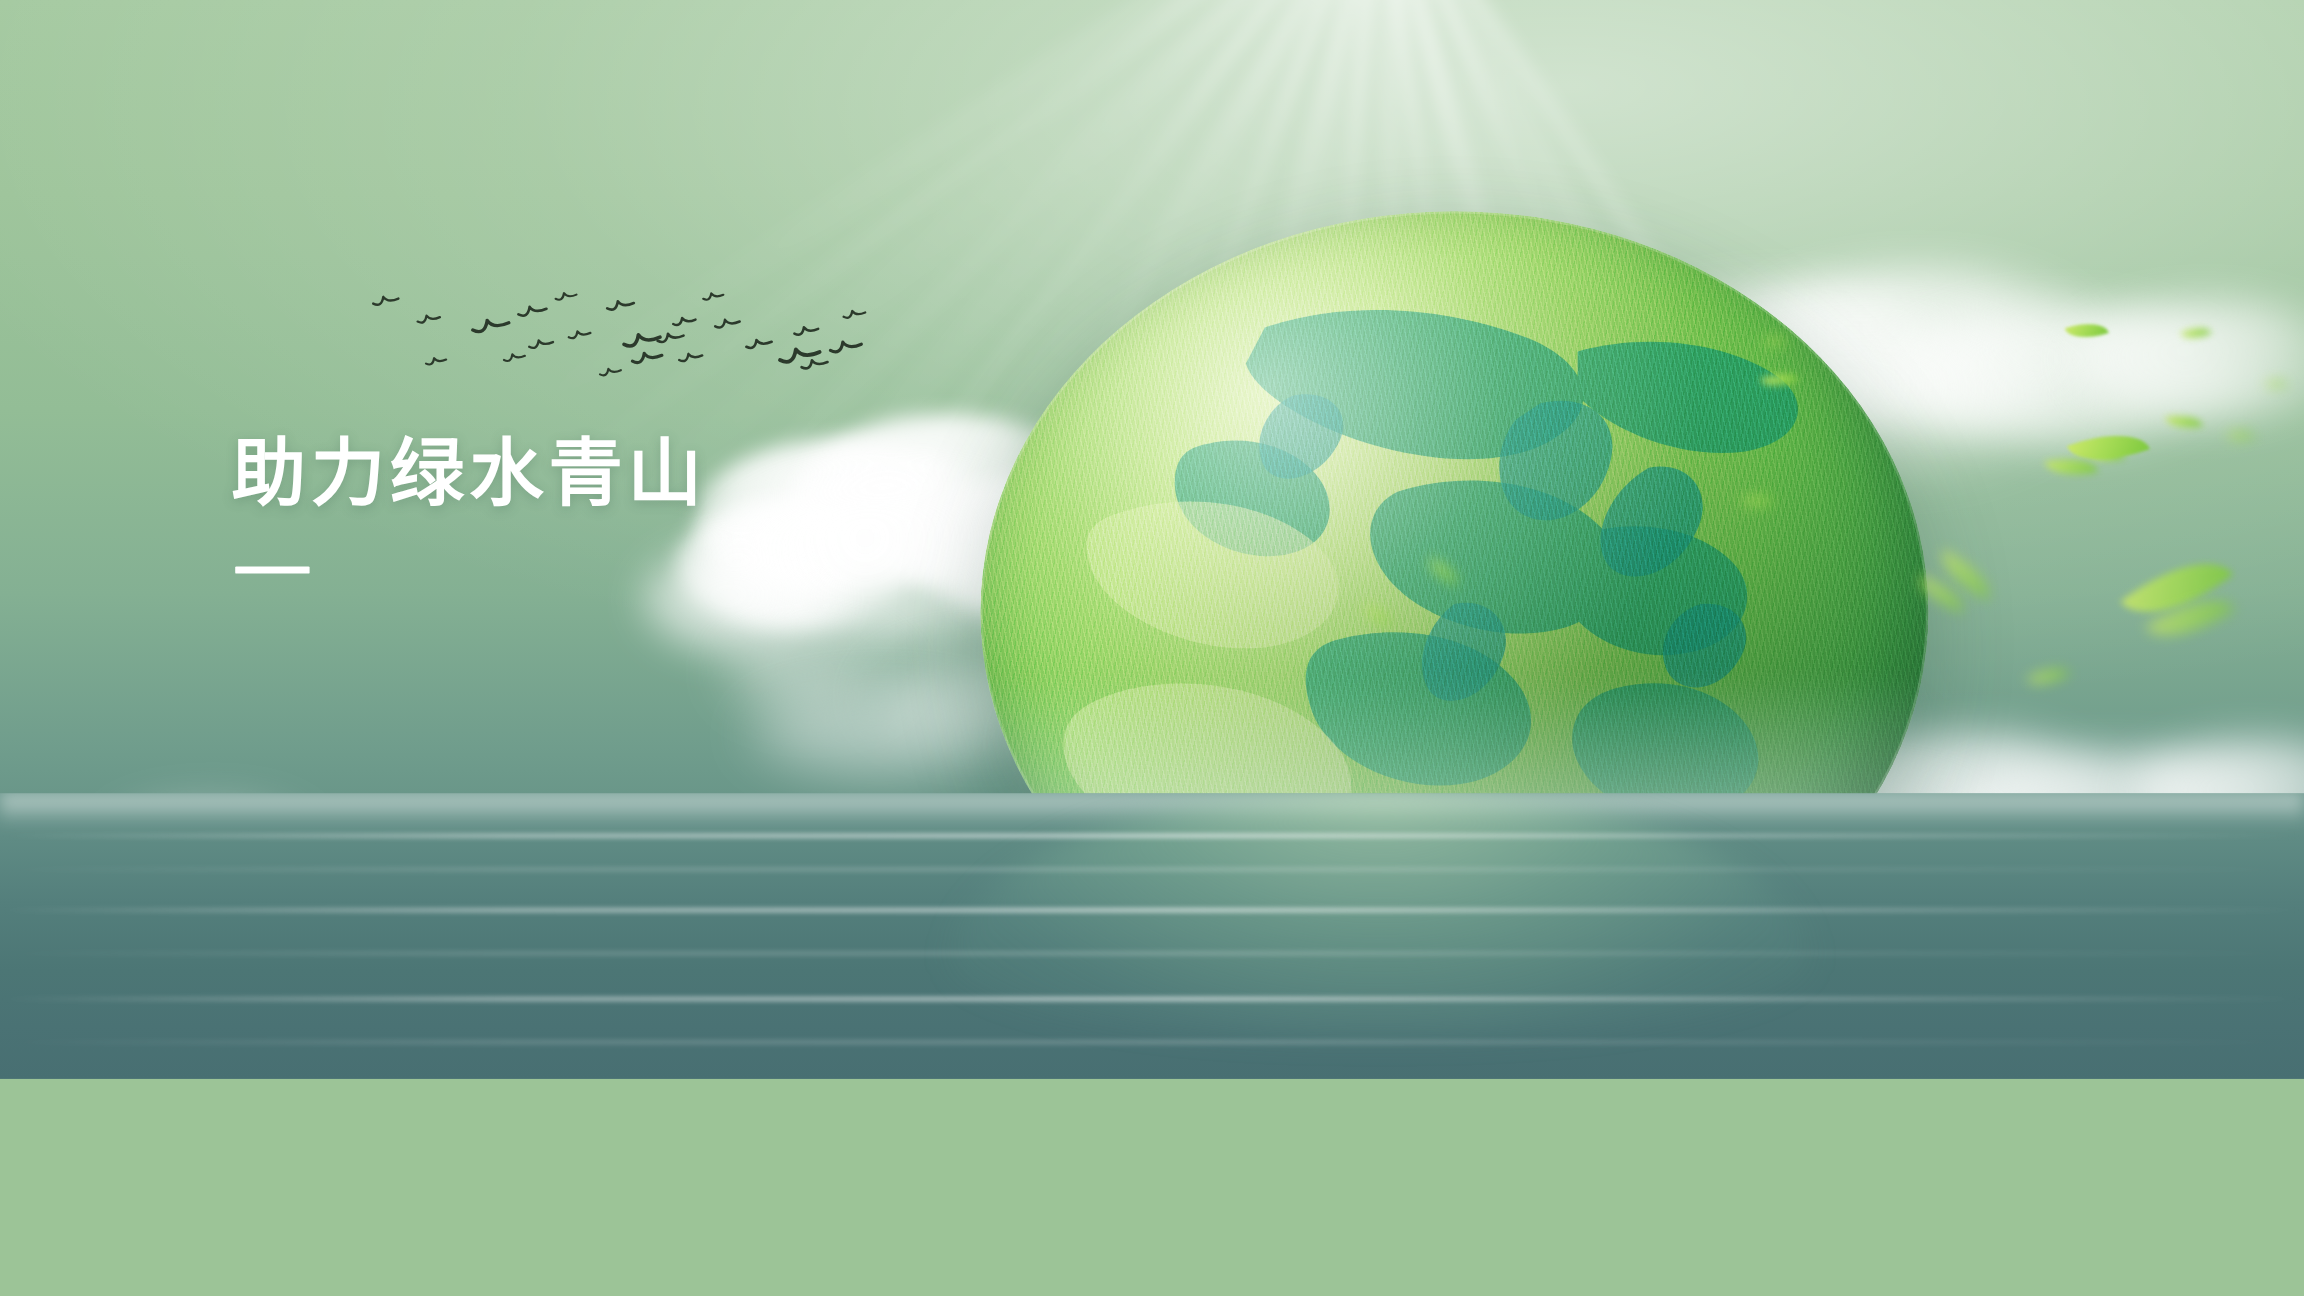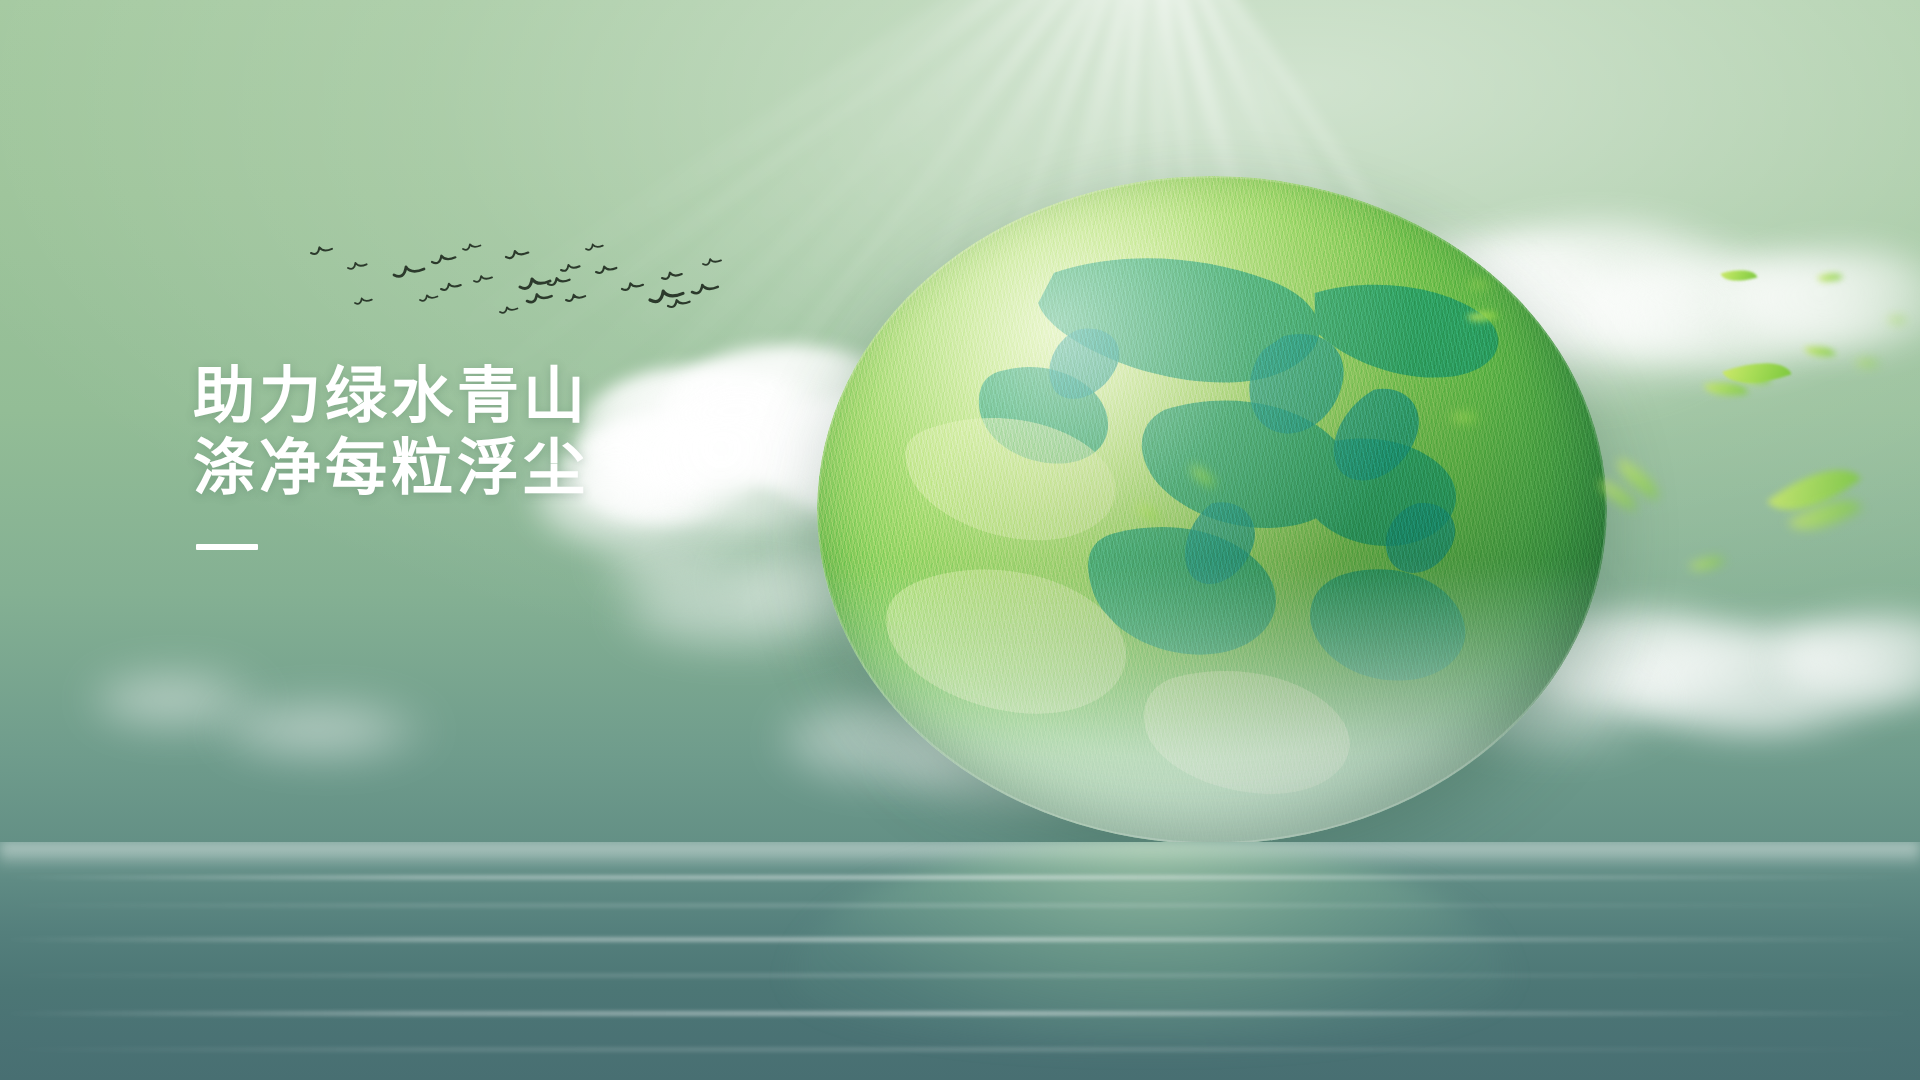--- a/index.html
+++ b/index.html
@@ -3,21 +3,21 @@
 <meta charset="utf-8">
 <title>Hero Banner</title>
 <style>
   html,body{margin:0;padding:0;}
   body{
     width:1920px;height:1080px;overflow:hidden;
     font-family:"Liberation Sans","DejaVu Sans",sans-serif;
     background:#9cc497;
   }
   #stage{
-    position:relative;width:1920px;height:1080px;overflow:hidden;
+    position:relative;width:1920px;height:899px;overflow:hidden;
     background:
       radial-gradient(120% 95% at 68% 8%, rgba(255,255,255,0.50) 0%, rgba(255,255,255,0.12) 38%, rgba(255,255,255,0) 62%),
       linear-gradient(180deg,#a4c9a0 0%, #9dc49a 18%, #93bd96 38%, #84b093 55%, #6f9c8c 70%, #5e8a82 82%, #50787a 92%, #4a7175 100%);
   }
 
   
   .rays{position:absolute;left:0;top:0;width:1920px;height:1080px;
         pointer-events:none;mix-blend-mode:screen;opacity:.95;}
   .ray{position:absolute;top:-120px;transform-origin:50% 0%;
        background:linear-gradient(180deg,rgba(255,255,255,.85) 0%,rgba(255,255,255,.42) 30%,rgba(255,255,255,.10) 68%,rgba(255,255,255,0) 100%);
@@ -238,17 +238,16 @@
     <div class="wline" style="top:34px;"></div>
     <div class="wline dim" style="top:62px;"></div>
     <div class="wline" style="top:96px;"></div>
     <div class="wline dim" style="top:132px;"></div>
     <div class="wline" style="top:170px;"></div>
     <div class="wline dim" style="top:206px;"></div>
   </div>
 
   <div id="copy">
     <h1 class="headline">助力绿水青山</h1>
-    <h1 class="headline">涤净每粒浮尘</h1>
     <div id="divider"></div>
   </div>
 
 </div>
 
 </body></html>

